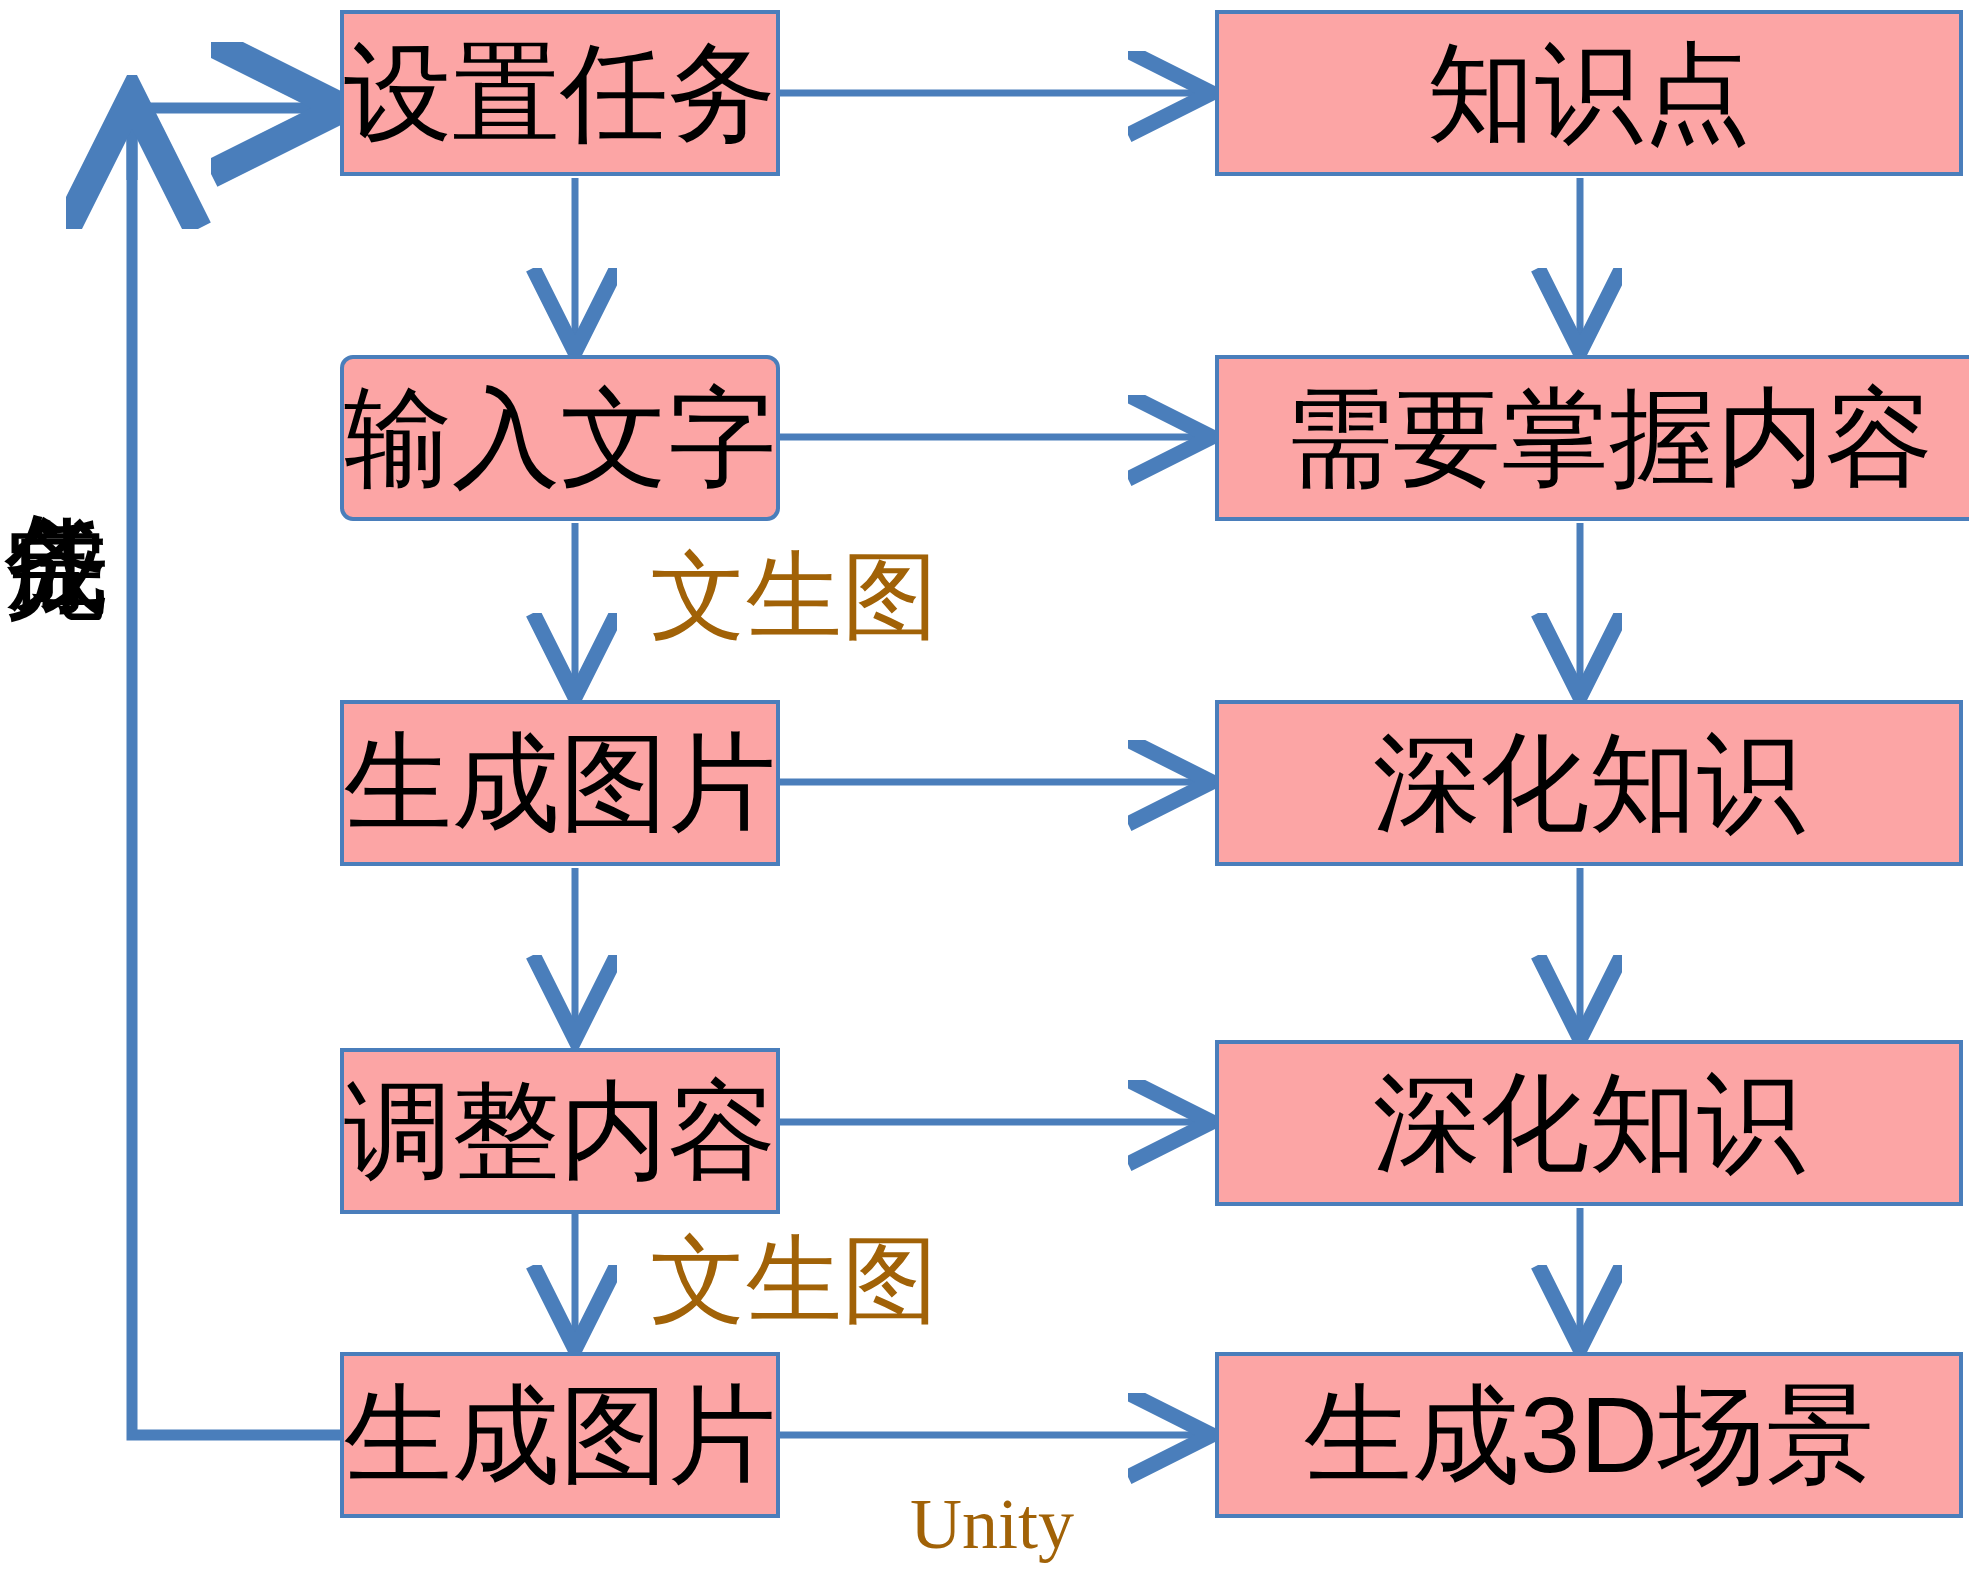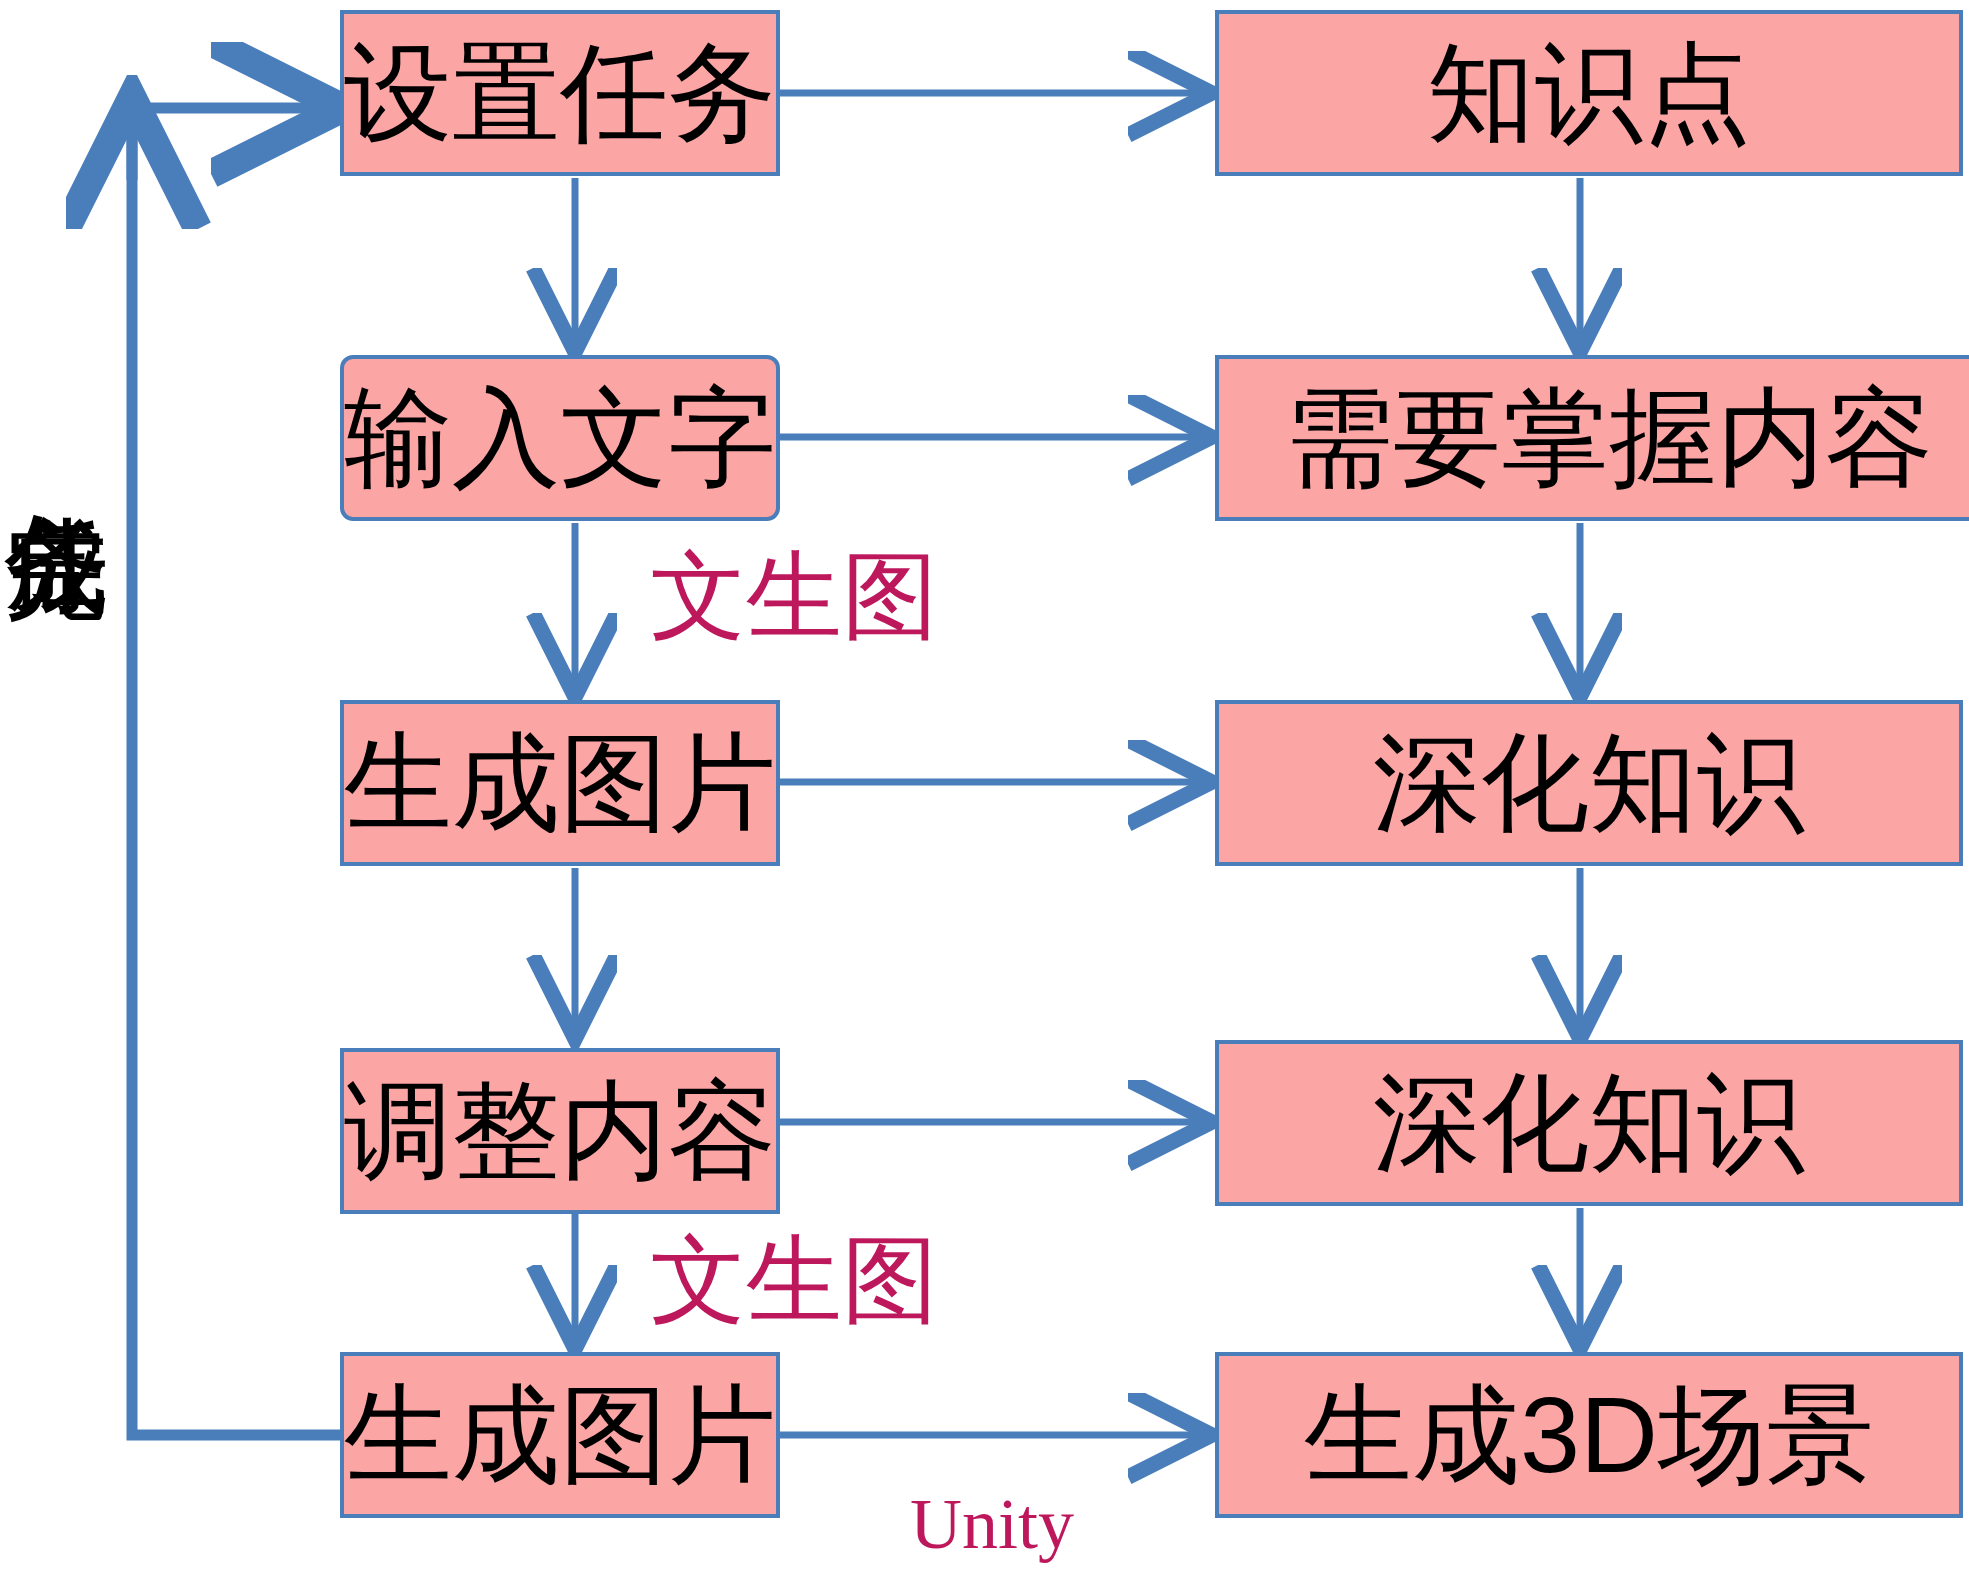--- a/index.html
+++ b/index.html
@@ -25,21 +25,21 @@
     justify-content: center;
     color: #000000;
     font-size: 108px;
     line-height: 1;
     font-weight: 400;
     letter-spacing: 0px;
     white-space: nowrap;
   }
   .edge-label {
     position: absolute;
-    color: #be185d;
+    color: #a16207;
     font-size: 96px;
     line-height: 1;
     white-space: nowrap;
   }
   .edge-label.serif {
     font-family: "Liberation Serif", "DejaVu Serif", serif;
     font-size: 72px;
   }
   .vlabel {
     position: absolute;

